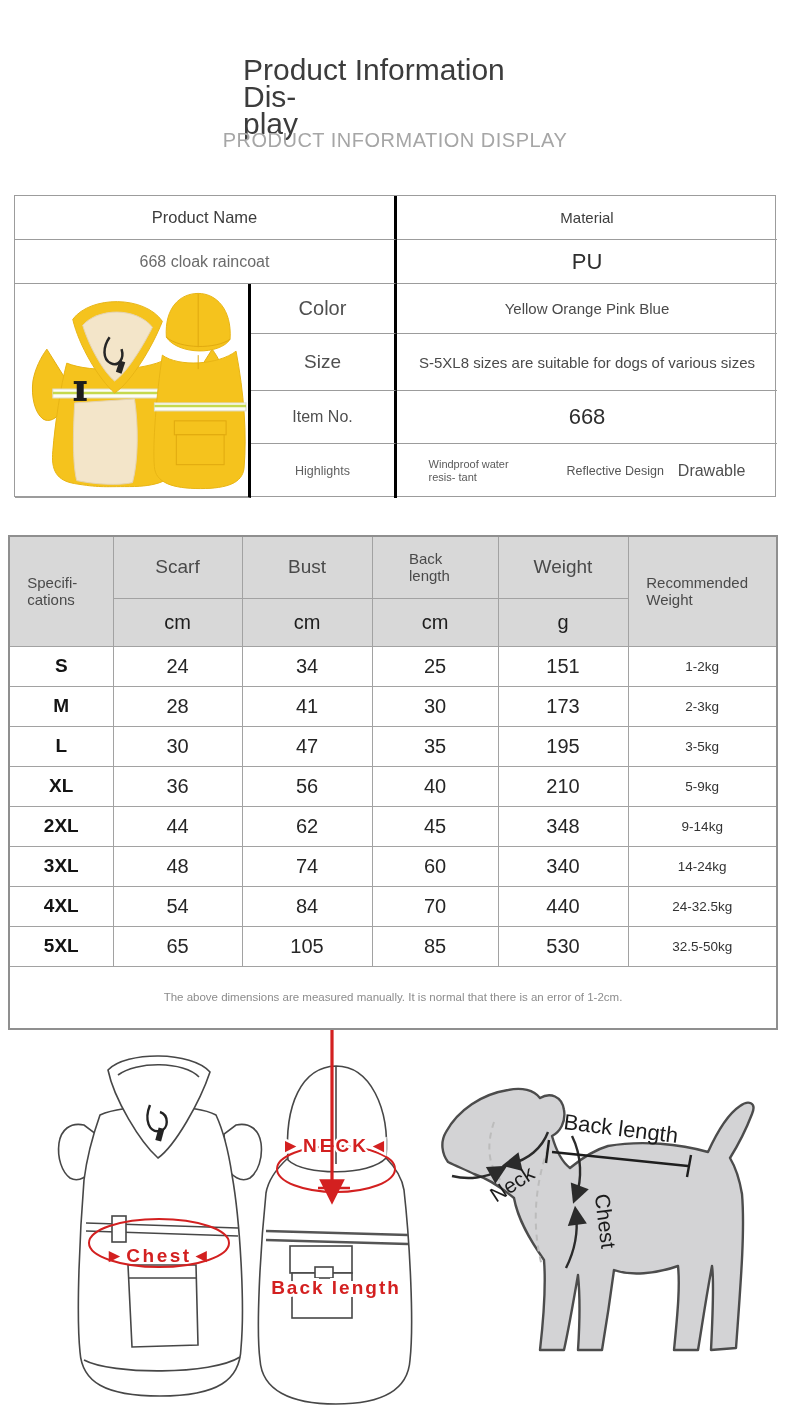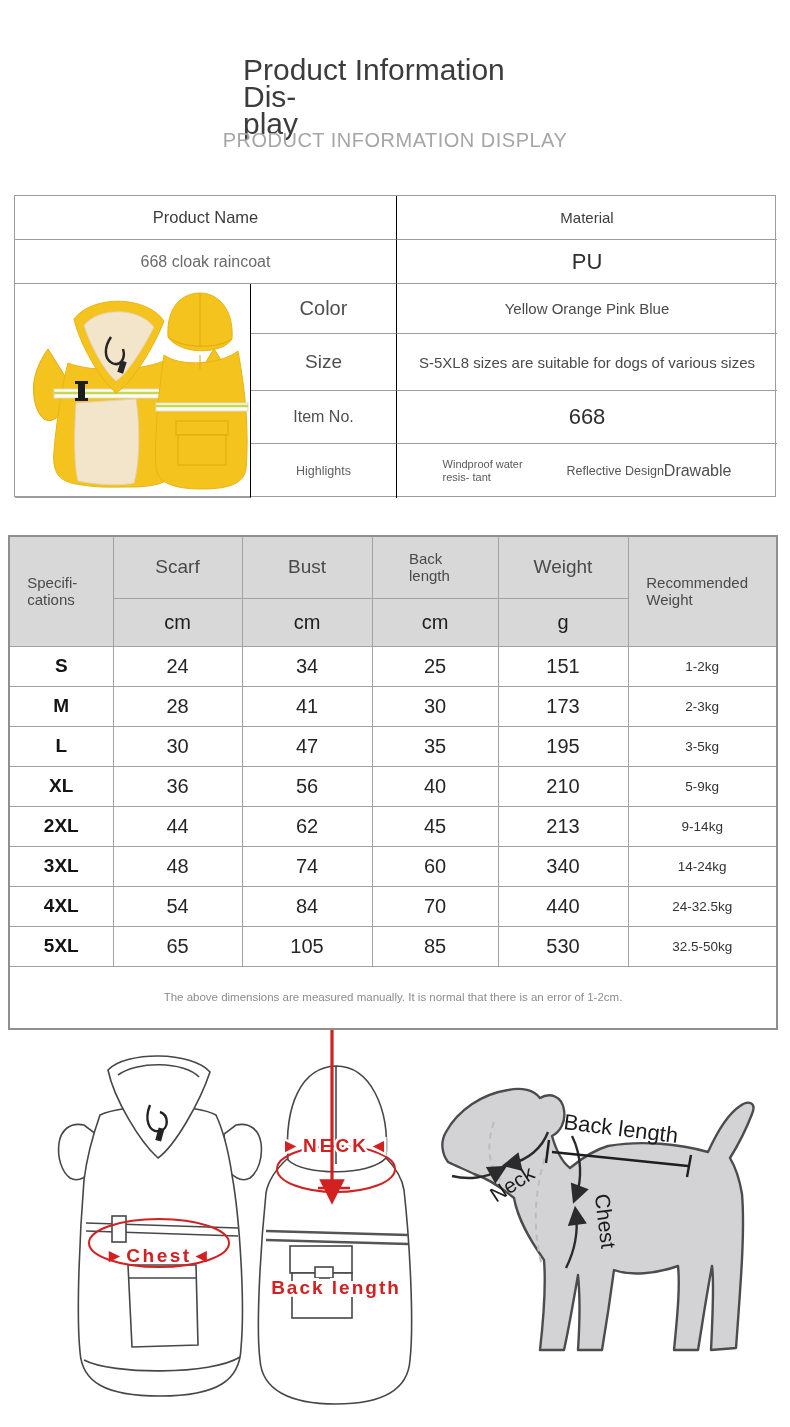--- a/index.html
+++ b/index.html
@@ -7,37 +7,37 @@
   .page { position:relative; width:790px; height:1427px; background:#ffffff; overflow:hidden;padding-left:36px; }
 
   
   .title { position:absolute; left:243px; top:56px; width:310px; font-size:30px; line-height:27px; color:#3c3c3c; }
   .subtitle { position:absolute; left:0; top:129px; width:790px; text-align:center; font-size:20px; letter-spacing:0.5px; color:#a6a6a6; }
 
   
   .info-table { position:absolute; left:14px; top:195px; width:762px; height:302px;
     display:grid; grid-template-columns:236px 146px 380px; grid-template-rows:44px 44px 50px 57px 53px 54px;
     border:1px solid #9c9c9c; }
-  .ic { border-right:1px solid #000000; border-bottom:1px solid #9c9c9c;
+  .ic { border-right:3px solid #000000; border-bottom:1px solid #9c9c9c;
         display:flex; align-items:center; justify-content:center; text-align:center; }
   .ic.no-r { border-right:none; }
   .ic.no-b { border-bottom:none; }
   .ic.span2 { grid-column:1 / 3; }
   .photo-cell { grid-column:1; grid-row:3 / 7; }
   .hdr-lbl { font-size:16.5px; color:#3d3d3d; }
   .hdr-lbl.mat { font-size:15px; }
   .val-name { font-size:16px; color:#6b6b6b; }
   .val-big { font-size:22px; color:#2e2e2e; }
   .spec-lbl { color:#4f4f4f; }
   .spec-lbl.l0 { font-size:20px; }
   .spec-lbl.l1 { font-size:19px; }
   .spec-lbl.l2 { font-size:16px; }
   .spec-lbl.l3 { font-size:12.5px; color:#5f5f5f; }
   .spec-val { font-size:15px; color:#4a4a4a; }
-  .hl-wrap { padding:0 10px; }
+  .hl-wrap { gap:14px; padding:0 10px; }
   .hl-0 { font-size:11px; color:#5a5a5a; width:112px; text-align:left; line-height:13px; }
   .hl-1 { font-size:12.5px; color:#555;margin-left:12px; }
   .hl-2 { font-size:16px; color:#4f4f4f; }
 
   
   .size-table { position:absolute; left:8px; top:535px; width:768px; border-collapse:collapse; table-layout:fixed;
                 border:2px solid #8f8f8f; }
   .size-table th, .size-table td { border:1px solid #a2a2a2; text-align:center; vertical-align:middle; }
   .size-table thead th { background:#d8d8d8; font-weight:normal; }
   .h-top { height:62px; font-size:19px; color:#4a4a4a; }
@@ -179,21 +179,21 @@
         <td class="c-num">56</td>
         <td class="c-num">40</td>
         <td class="c-num">210</td>
         <td class="c-rec">5-9kg</td>
       </tr>
       <tr>
         <td class="c-size">2XL</td>
         <td class="c-num">44</td>
         <td class="c-num">62</td>
         <td class="c-num">45</td>
-        <td class="c-num">213</td>
+        <td class="c-num">348</td>
         <td class="c-rec">9-14kg</td>
       </tr>
       <tr>
         <td class="c-size">3XL</td>
         <td class="c-num">48</td>
         <td class="c-num">74</td>
         <td class="c-num">60</td>
         <td class="c-num">340</td>
         <td class="c-rec">14-24kg</td>
       </tr>

